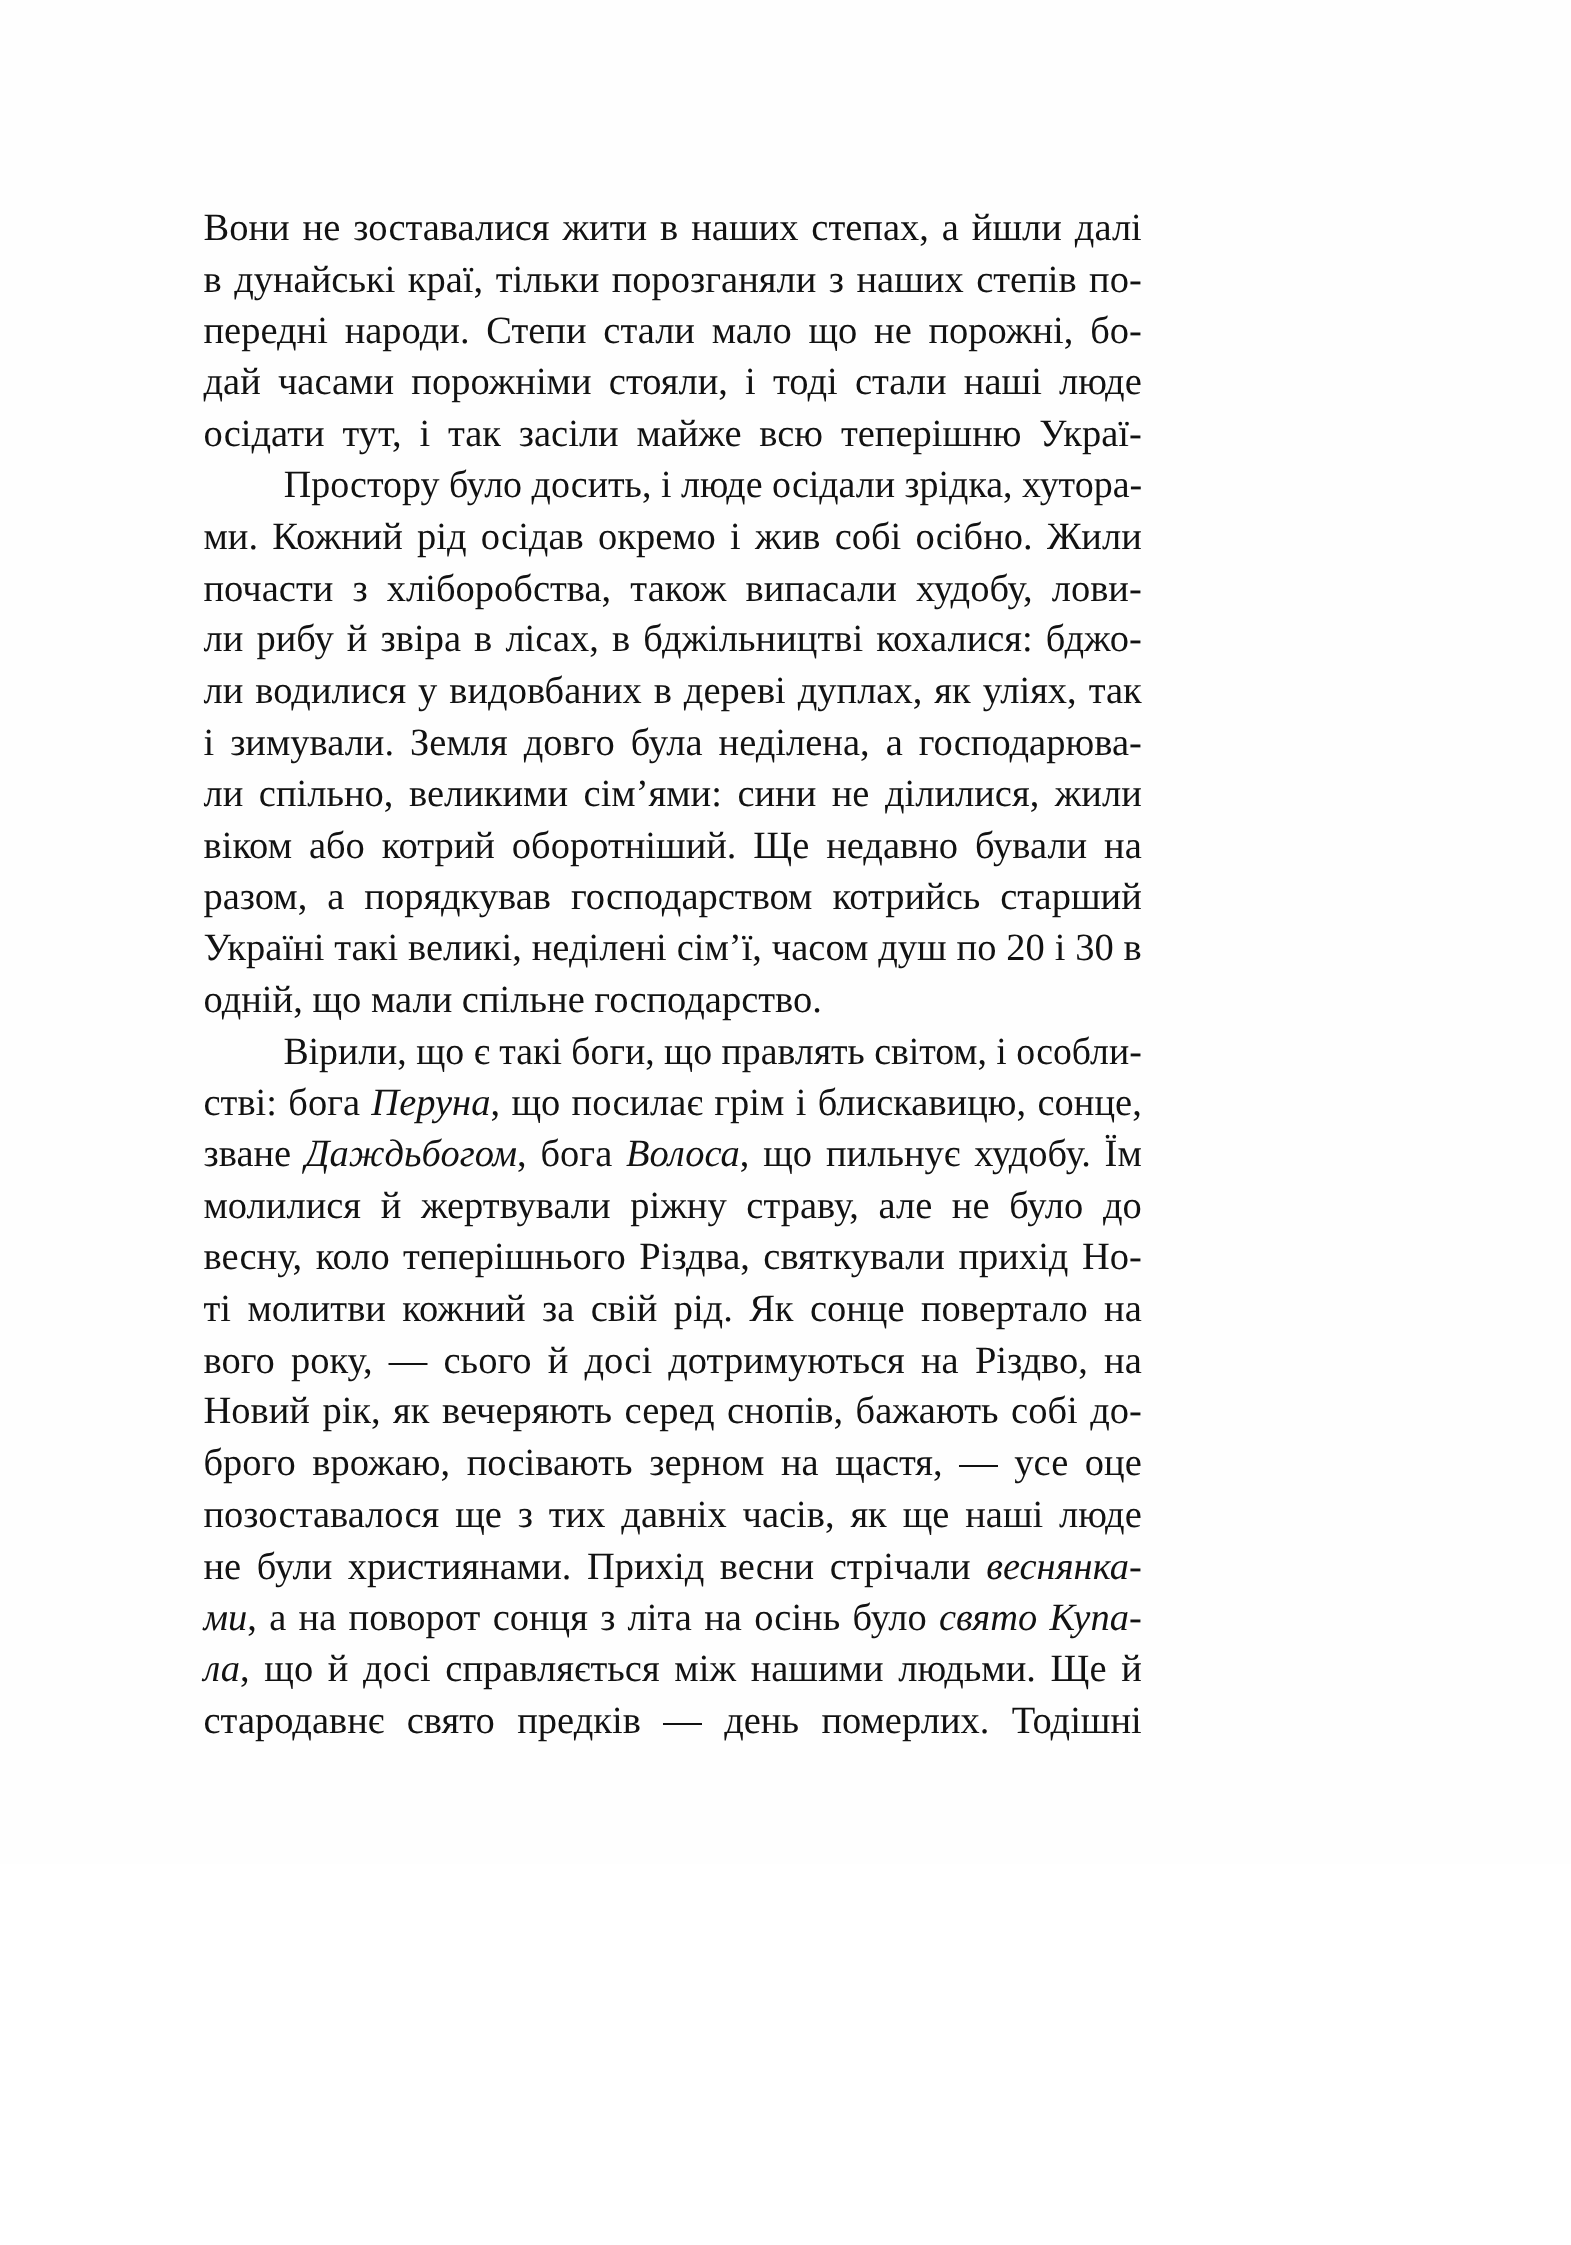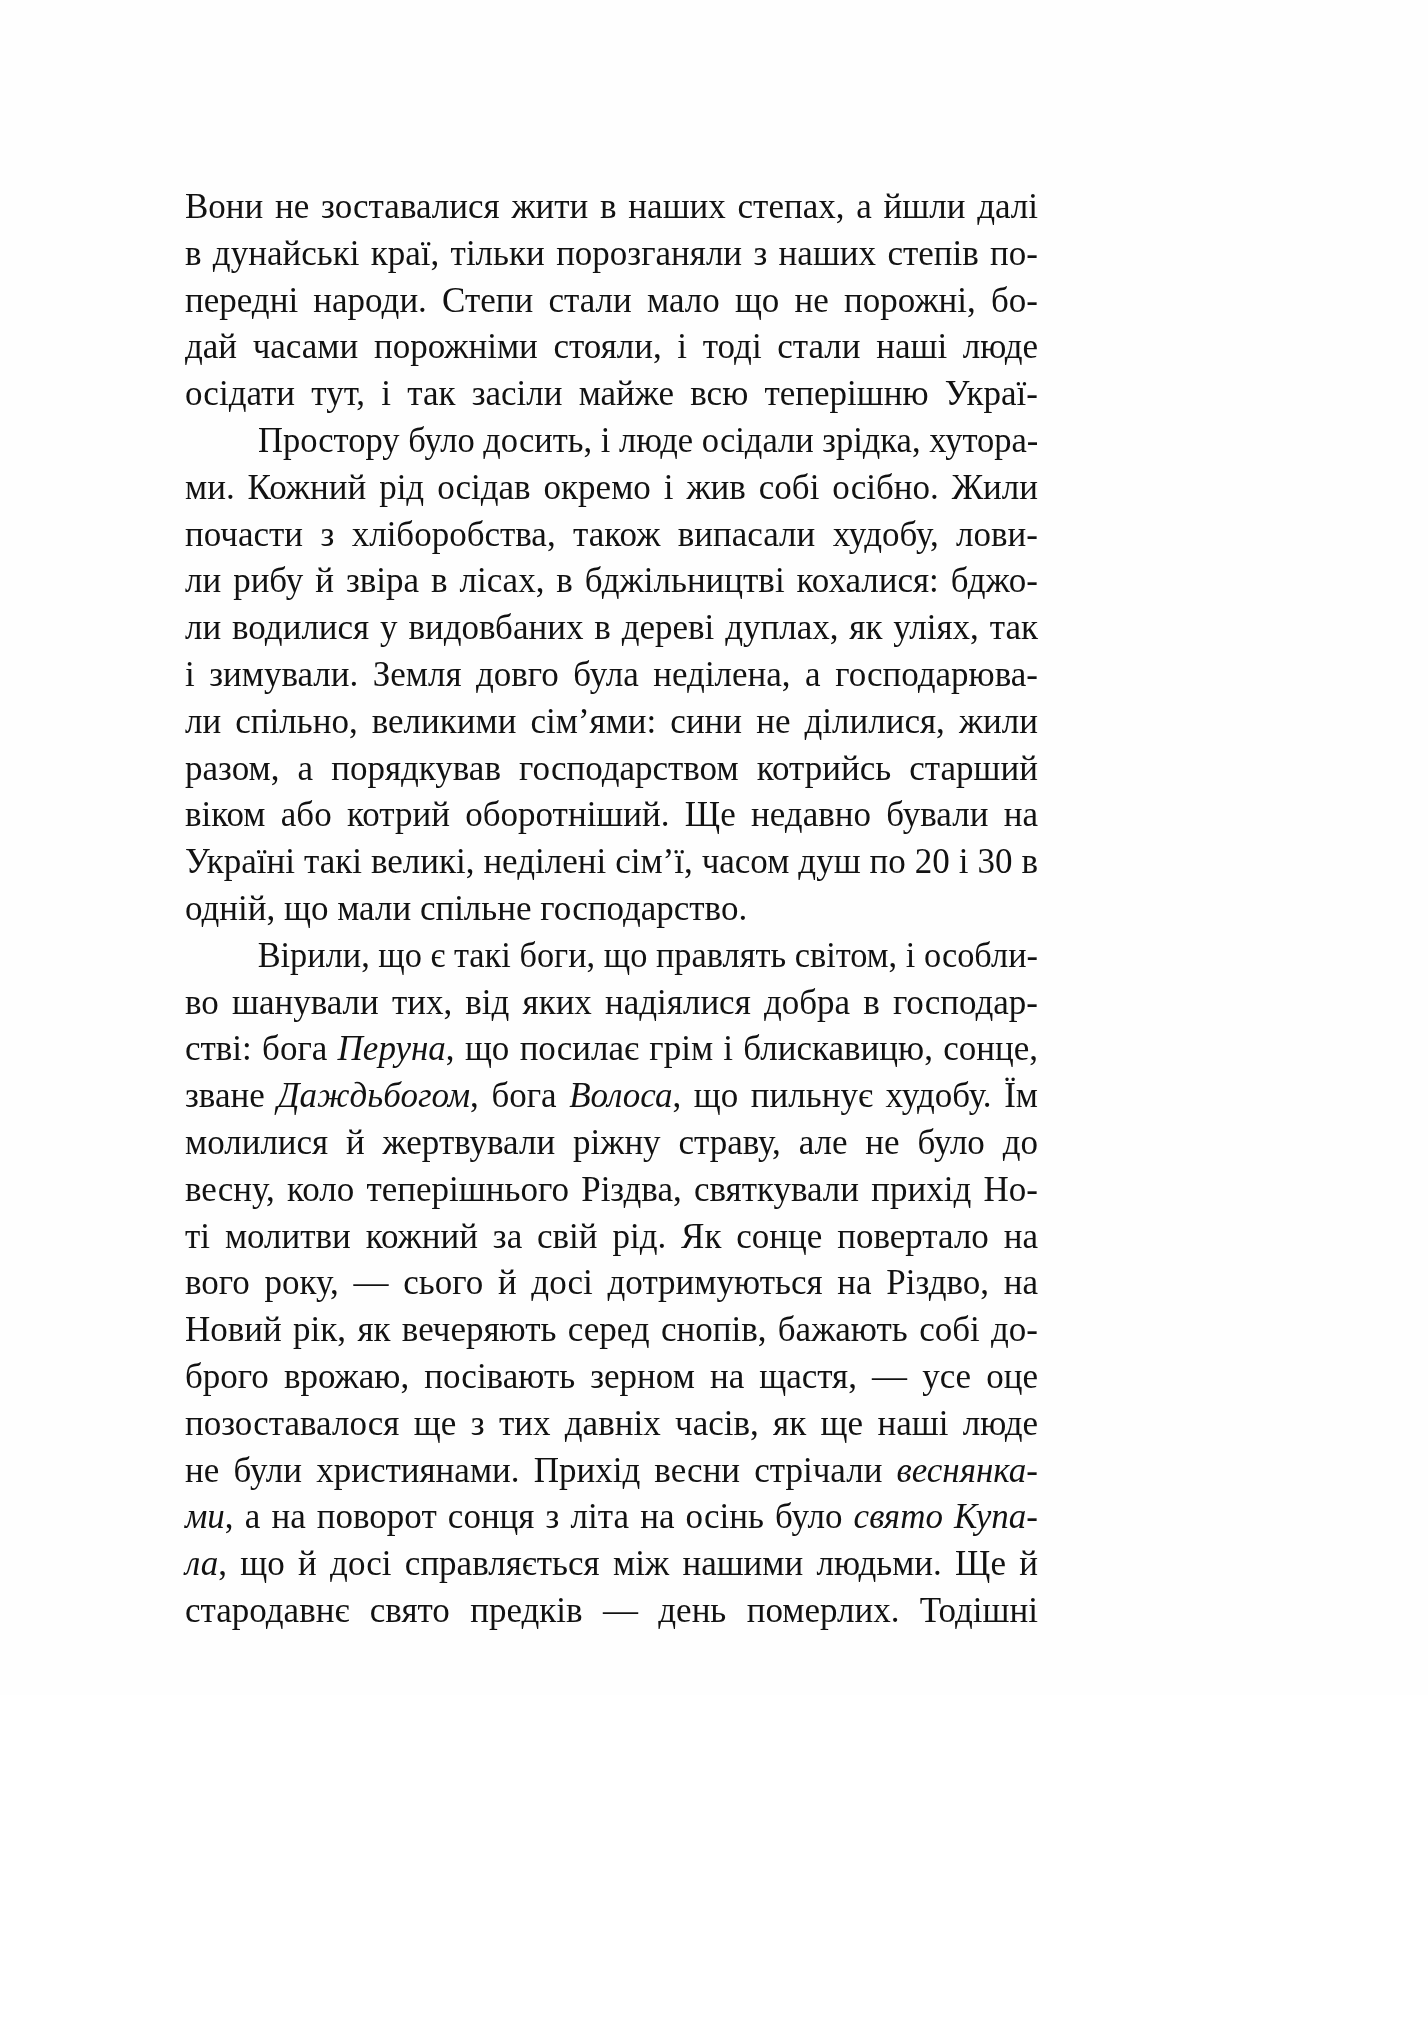--- a/index.html
+++ b/index.html
@@ -53,28 +53,27 @@
         <div class="line"><span>осідати тут, і так засіли майже всю теперішню Украї-</span></div>
       </div>
       <div class="paragraph">
         <div class="line indent" style="transform: scaleX(0.986127); transform-origin: left center;"><span>Простору було досить, і люде осідали зрідка, хутора-</span></div>
         <div class="line"><span>ми. Кожний рід осідав окремо і жив собі осібно. Жили</span></div>
         <div class="line"><span>почасти з хліборобства, також випасали худобу, лови-</span></div>
         <div class="line"><span>ли рибу й звіра в лісах, в бджільництві кохалися: бджо-</span></div>
         <div class="line"><span>ли водилися у видовбаних в дереві дуплах, як уліях, так</span></div>
         <div class="line"><span>і зимували. Земля довго була неділена, а господарюва-</span></div>
         <div class="line"><span>ли спільно, великими сім’ями: сини не ділилися, жили</span></div>
+        <div class="line"><span>віком або котрий оборотніший. Ще недавно бували на</span></div>
         <div class="line"><span>разом, а порядкував господарством котрийсь старший</span></div>
-        <div class="line"><span>віком або котрий оборотніший. Ще недавно бували на</span></div>
         <div class="line"><span>Україні такі великі, неділені сім’ї, часом душ по 20 і 30 в</span></div>
         <div class="line last"><span>одній, що мали спільне господарство.</span></div>
       </div>
       <div class="paragraph">
         <div class="line indent" style="transform: scaleX(0.981588); transform-origin: left center;"><span>Вірили, що є такі боги, що правлять світом, і особли-</span></div>
-        <div class="line"><span>во шанували тих, від яких надіялися добра в господар-</span></div>
         <div class="line"><span>стві: бога </span><i>Перуна</i><span>, що посилає грім і блискавицю, сонце,</span></div>
         <div class="line"><span>зване </span><i>Даждьбогом</i><span>, бога </span><i>Волоса</i><span>, що пильнує худобу. Їм</span></div>
         <div class="line"><span>молилися й жертвували ріжну страву, але не було до</span></div>
         <div class="line"><span>весну, коло теперішнього Різдва, святкували прихід Но-</span></div>
         <div class="line"><span>ті молитви кожний за свій рід. Як сонце повертало на</span></div>
         <div class="line"><span>вого року, — сього й досі дотримуються на Різдво, на</span></div>
         <div class="line"><span>Новий рік, як вечеряють серед снопів, бажають собі до-</span></div>
         <div class="line"><span>брого врожаю, посівають зерном на щастя, — усе оце</span></div>
         <div class="line"><span>позоставалося ще з тих давніх часів, як ще наші люде</span></div>
         <div class="line"><span>не були християнами. Прихід весни стрічали </span><i>веснянка-</i></div>

